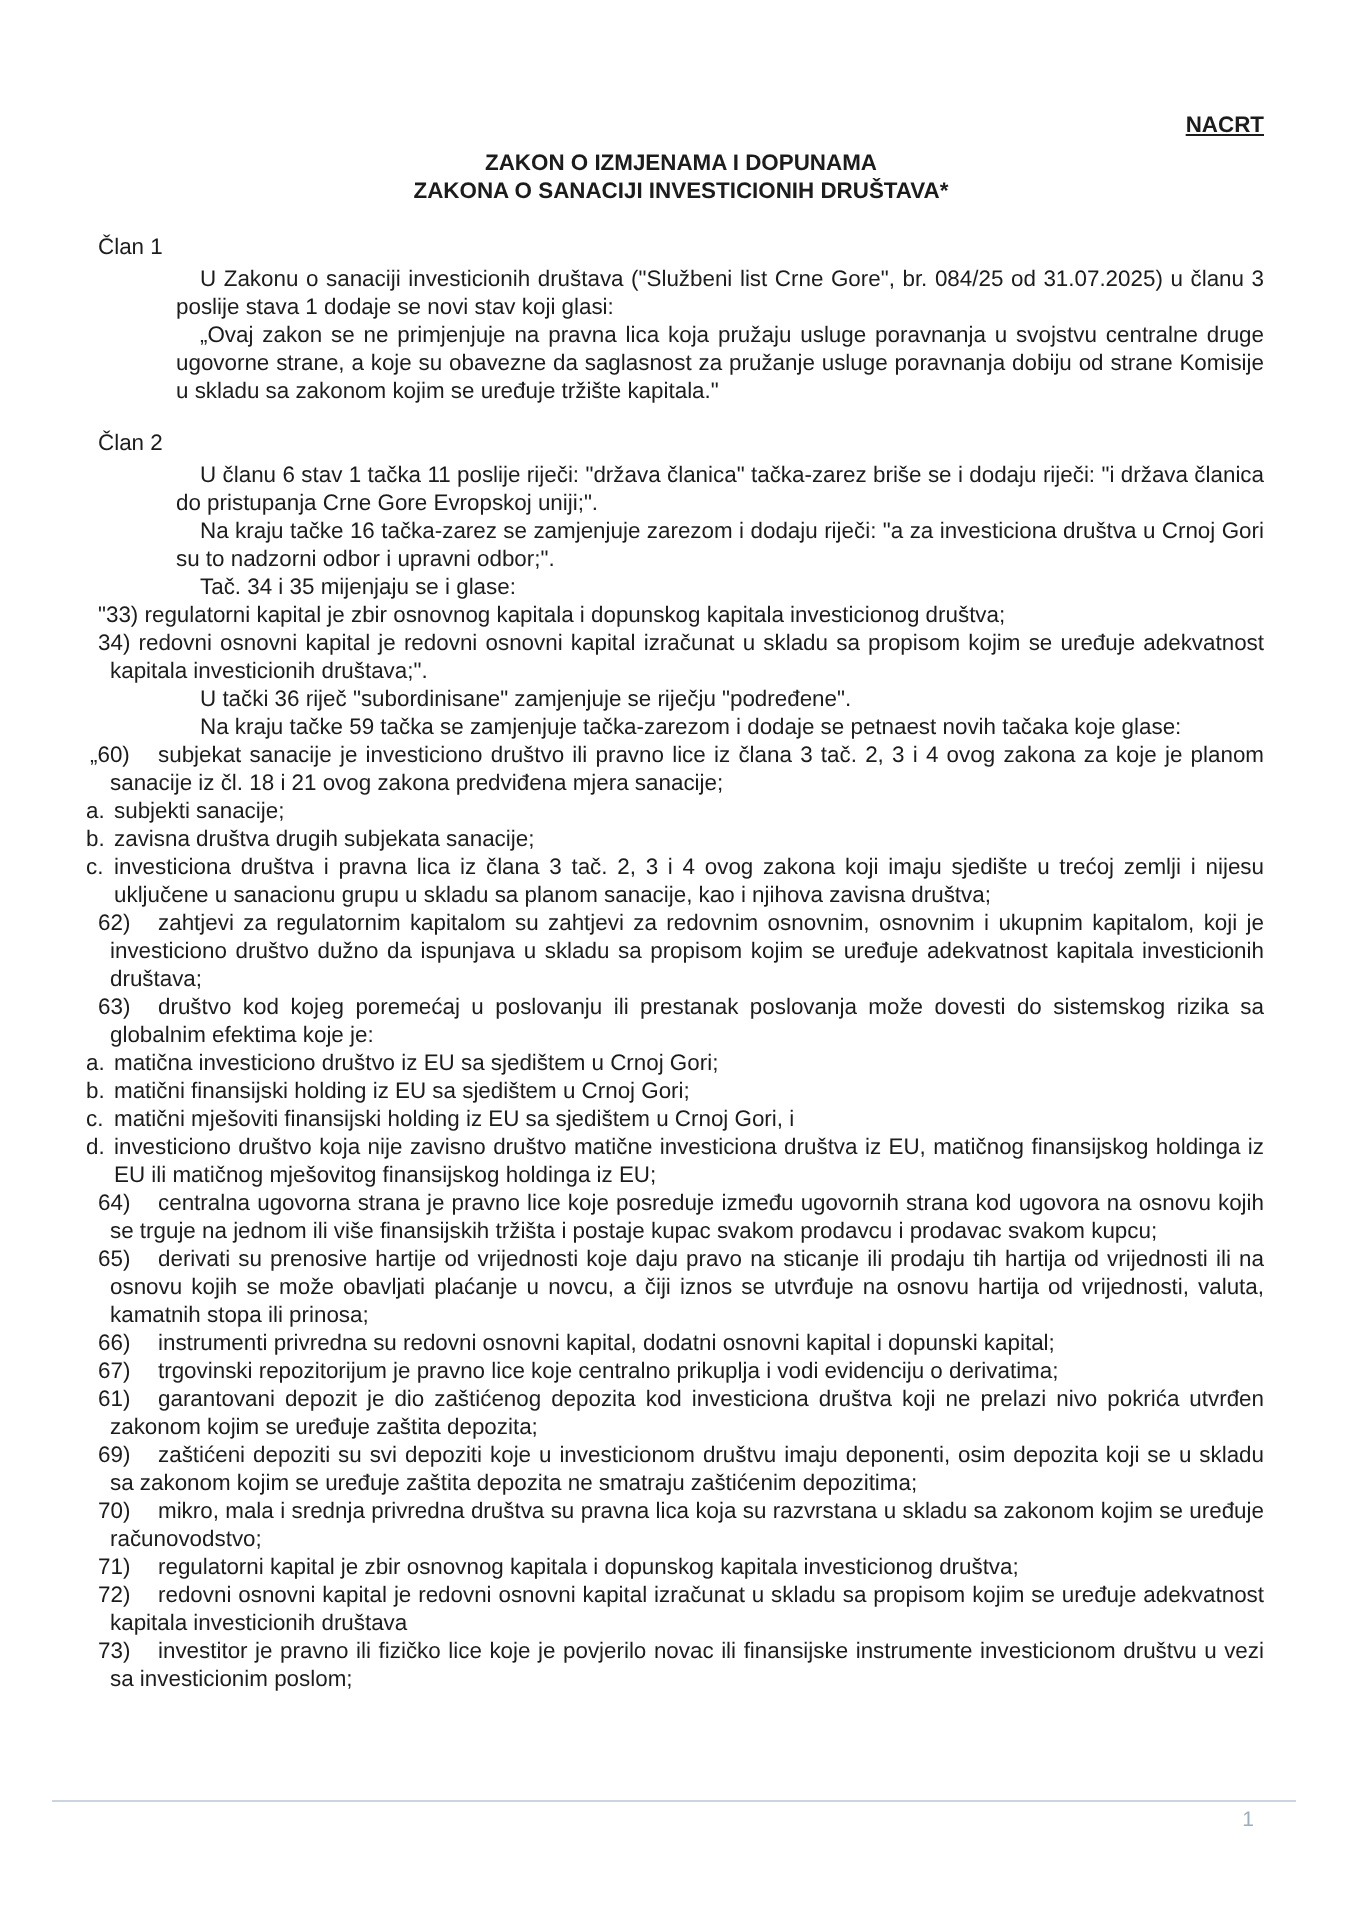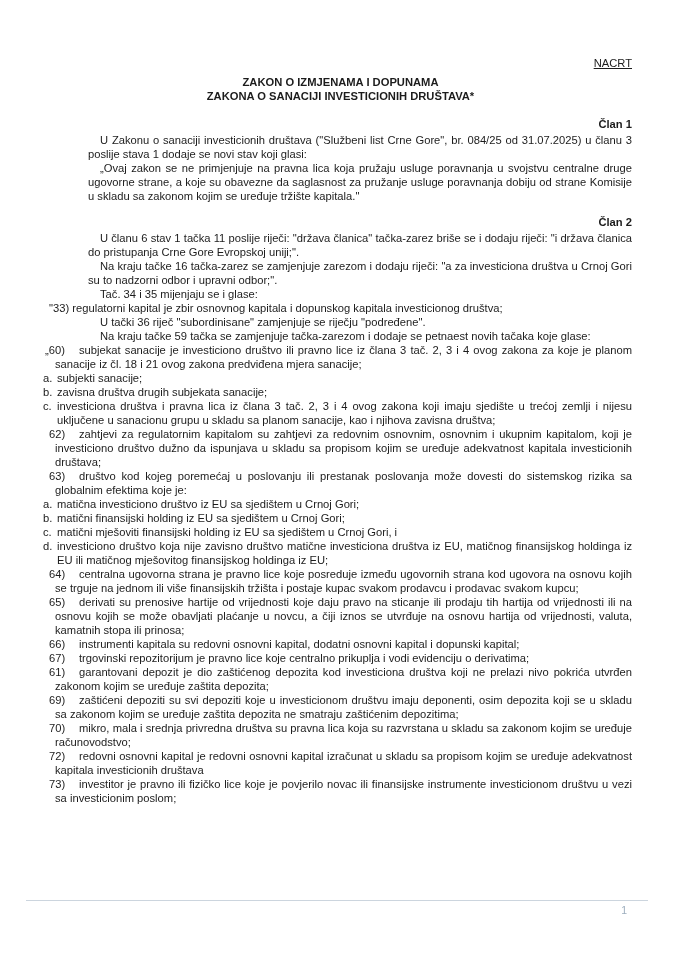--- a/index.html
+++ b/index.html
@@ -15,31 +15,31 @@
     overflow: hidden;
   }
   .content {
     position: absolute;
     left: 49px;
     top: 56px;
     width: 583px;
   }
   .nacrt {
     text-align: right;
-    font-weight: normal;
+    font-weight: bold;
     text-decoration: underline;
     margin-bottom: 5px;
   }
   .title-line {
     text-align: center;
     font-weight: bold;
   }
   .clan {
-    text-align: right;
-    font-weight: bold;
+    text-align: left;
+    font-weight: normal;
     margin-top: 12px;
     margin-bottom: 2px;
   }
   .section:first-child .clan { margin-top: 14px; }
   .p-indent { text-indent: 12px; text-align: justify; margin-left: 39px; }
   .p-flush  { text-align: justify; }
   .p-hang   { padding-left: 6px; text-indent: -6px; text-align: justify; }
   .li-num {
     position: relative;
     padding-left: 6px;
@@ -86,39 +86,41 @@
           <div class="clan">Član 1</div>
           <div class="p-indent">U Zakonu o sanaciji investicionih društava ("Službeni list Crne Gore", br. 084/25 od 31.07.2025) u članu 3 poslije stava 1 dodaje se novi stav koji glasi:</div>
           <div class="p-indent">„Ovaj zakon se ne primjenjuje na pravna lica koja pružaju usluge poravnanja u svojstvu centralne druge ugovorne strane, a koje su obavezne da saglasnost za pružanje usluge poravnanja dobiju od strane Komisije u skladu sa zakonom kojim se uređuje tržište kapitala."</div>
         </div>
         <div class="section">
           <div class="clan">Član 2</div>
           <div class="p-indent">U članu 6 stav 1 tačka 11 poslije riječi: "država članica" tačka-zarez briše se i dodaju riječi: "i država članica do pristupanja Crne Gore Evropskoj uniji;".</div>
           <div class="p-indent">Na kraju tačke 16 tačka-zarez se zamjenjuje zarezom i dodaju riječi: "a za investiciona društva u Crnoj Gori su to nadzorni odbor i upravni odbor;".</div>
           <div class="p-indent">Tač. 34 i 35 mijenjaju se i glase:</div>
           <div class="p-flush">"33) regulatorni kapital je zbir osnovnog kapitala i dopunskog kapitala investicionog društva;</div>
+          <div class="p-hang">34) redovni osnovni kapital je redovni osnovni kapital izračunat u skladu sa propisom kojim se uređuje adekvatnost kapitala investicionih društava;".</div>
           <div class="p-indent">U tački 36 riječ "subordinisane" zamjenjuje se riječju "podređene".</div>
           <div class="p-indent">Na kraju tačke 59 tačka se zamjenjuje tačka-zarezom i dodaje se petnaest novih tačaka koje glase:</div>
           <div class="li-num"><span class="marker" style="left: -4px;">„60)</span><span>subjekat sanacije je investiciono društvo ili pravno lice iz člana 3 tač. 2, 3 i 4 ovog zakona za koje je planom sanacije iz čl. 18 i 21 ovog zakona predviđena mjera sanacije;</span></div>
           <div class="li-letter"><span class="marker">a.</span><span>subjekti sanacije;</span></div>
           <div class="li-letter"><span class="marker">b.</span><span>zavisna društva drugih subjekata sanacije;</span></div>
           <div class="li-letter"><span class="marker">c.</span><span>investiciona društva i pravna lica iz člana 3 tač. 2, 3 i 4 ovog zakona koji imaju sjedište u trećoj zemlji i nijesu uključene u sanacionu grupu u skladu sa planom sanacije, kao i njihova zavisna društva;</span></div>
           <div class="li-num"><span class="marker">62)</span><span>zahtjevi za regulatornim kapitalom su zahtjevi za redovnim osnovnim, osnovnim i ukupnim kapitalom, koji je investiciono društvo dužno da ispunjava u skladu sa propisom kojim se uređuje adekvatnost kapitala investicionih društava;</span></div>
           <div class="li-num"><span class="marker">63)</span><span>društvo kod kojeg poremećaj u poslovanju ili prestanak poslovanja može dovesti do sistemskog rizika sa globalnim efektima koje je:</span></div>
           <div class="li-letter"><span class="marker">a.</span><span>matična investiciono društvo iz EU sa sjedištem u Crnoj Gori;</span></div>
           <div class="li-letter"><span class="marker">b.</span><span>matični finansijski holding iz EU sa sjedištem u Crnoj Gori;</span></div>
           <div class="li-letter"><span class="marker">c.</span><span>matični mješoviti finansijski holding iz EU sa sjedištem u Crnoj Gori, i</span></div>
           <div class="li-letter"><span class="marker">d.</span><span>investiciono društvo koja nije zavisno društvo matične investiciona društva iz EU, matičnog finansijskog holdinga iz EU ili matičnog mješovitog finansijskog holdinga iz EU;</span></div>
           <div class="li-num"><span class="marker">64)</span><span>centralna ugovorna strana je pravno lice koje posreduje između ugovornih strana kod ugovora na osnovu kojih se trguje na jednom ili više finansijskih tržišta i postaje kupac svakom prodavcu i prodavac svakom kupcu;</span></div>
           <div class="li-num"><span class="marker">65)</span><span>derivati su prenosive hartije od vrijednosti koje daju pravo na sticanje ili prodaju tih hartija od vrijednosti ili na osnovu kojih se može obavljati plaćanje u novcu, a čiji iznos se utvrđuje na osnovu hartija od vrijednosti, valuta, kamatnih stopa ili prinosa;</span></div>
-          <div class="li-num"><span class="marker">66)</span><span>instrumenti kapitala su redovni osnovni kapital, dodatni osnovni kapital i dopunski kapital;</span></div>
+          <div class="li-num"><span class="marker">66)</span><span>instrumenti privredna su redovni osnovni kapital, dodatni osnovni kapital i dopunski kapital;</span></div>
           <div class="li-num"><span class="marker">67)</span><span>trgovinski repozitorijum je pravno lice koje centralno prikuplja i vodi evidenciju o derivatima;</span></div>
           <div class="li-num"><span class="marker">61)</span><span>garantovani depozit je dio zaštićenog depozita kod investiciona društva koji ne prelazi nivo pokrića utvrđen zakonom kojim se uređuje zaštita depozita;</span></div>
           <div class="li-num"><span class="marker">69)</span><span>zaštićeni depoziti su svi depoziti koje u investicionom društvu imaju deponenti, osim depozita koji se u skladu sa zakonom kojim se uređuje zaštita depozita ne smatraju zaštićenim depozitima;</span></div>
           <div class="li-num"><span class="marker">70)</span><span>mikro, mala i srednja privredna društva su pravna lica koja su razvrstana u skladu sa zakonom kojim se uređuje računovodstvo;</span></div>
+          <div class="li-num"><span class="marker">71)</span><span>regulatorni kapital je zbir osnovnog kapitala i dopunskog kapitala investicionog društva;</span></div>
           <div class="li-num"><span class="marker">72)</span><span>redovni osnovni kapital je redovni osnovni kapital izračunat u skladu sa propisom kojim se uređuje adekvatnost kapitala investicionih društava</span></div>
           <div class="li-num"><span class="marker">73)</span><span>investitor je pravno ili fizičko lice koje je povjerilo novac ili finansijske instrumente investicionom društvu u vezi sa investicionim poslom;</span></div>
         </div>
       </div>
   </div>
   <div class="footer-rule"></div>
   <div class="page-number">1</div>
 </div>
 
 </body></html>

